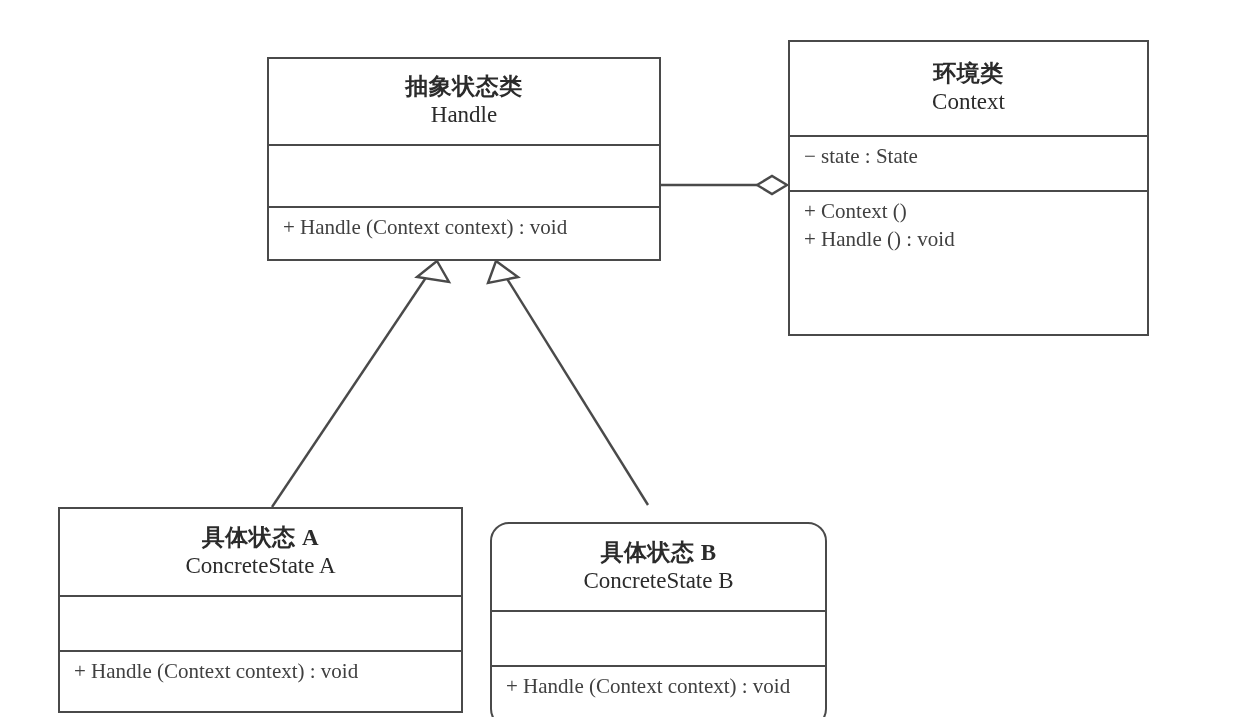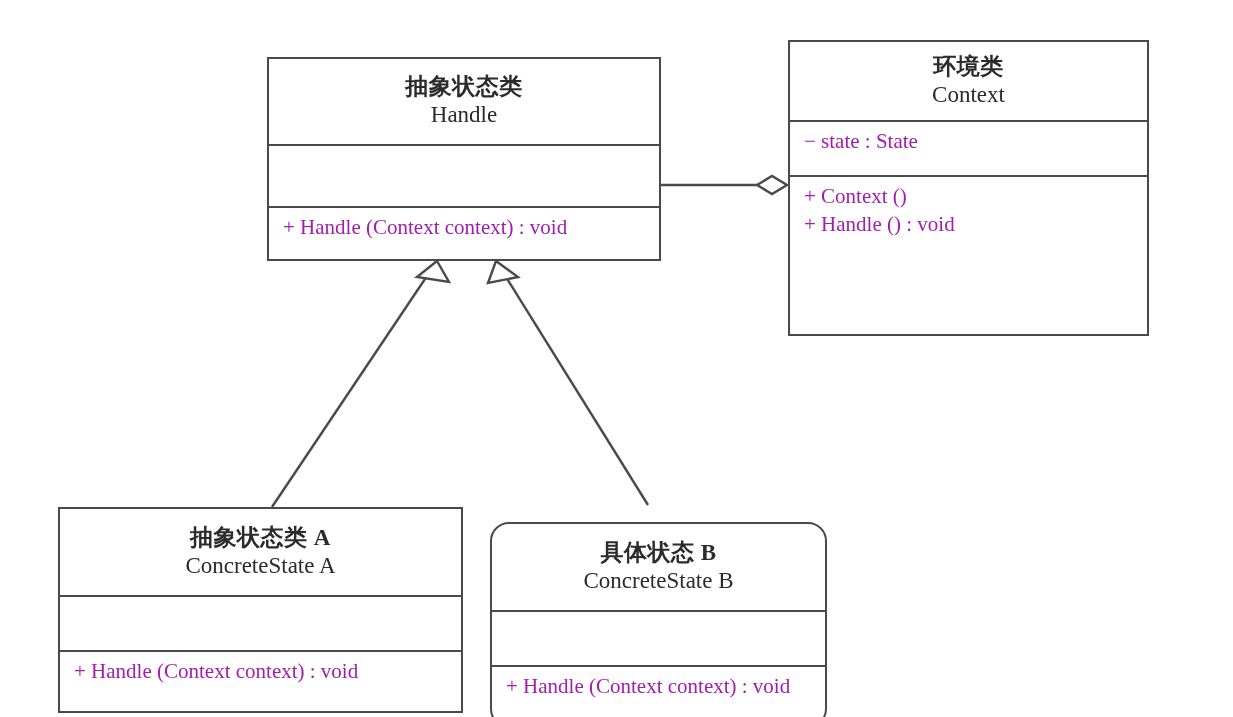--- a/index.html
+++ b/index.html
@@ -63,33 +63,33 @@
   .member-list {
     list-style: none;
     margin: 0;
     padding: 6px 0 0 0;
   }
   .member-item {
     font-size: 21px;
     line-height: 1.33;
     padding: 0 0 0 14px;
     white-space: nowrap;
-    color: #a21caf;
+    color: #404040;
   }
   .attr-compartment { padding-top: 0; }
   .empty-compartment { }
 
   
   #class-state        { left: 267px; top: 57px;  width: 394px; height: 204px; }
   #class-state .name-box         { height: 85px; }
   #class-state .attrs            { height: 62px; }
   #class-state .ops              { height: 53px; }
 
   #class-context      { left: 788px; top: 40px;  width: 361px; height: 296px; }
-  #class-context .name-box       { height: 78px; }
+  #class-context .name-box       { height: 93px; }
   #class-context .attrs          { height: 55px; }
   #class-context .ops            { height: 125px; }
 
   #class-concrete-a   { left: 58px;  top: 507px; width: 405px; height: 206px; }
   #class-concrete-a .name-box    { height: 86px; }
   #class-concrete-a .attrs       { height: 55px; }
   #class-concrete-a .ops         { height: 61px; }
 
   #class-concrete-b   { left: 490px; top: 522px; width: 337px; height: 206px; border-radius: 19px; }
   #class-concrete-b .name-box    { height: 86px; }
@@ -145,21 +145,21 @@
     <div class="compartment ops divider-top">
       <ul class="member-list">
         <li class="member-item">+ Context ()</li>
         <li class="member-item">+ Handle () : void</li>
       </ul>
     </div>
   </div>
 
   <div class="uml-class" id="class-concrete-a">
     <div class="compartment name-box">
-      <div class="class-name-cn">抽象状态类 A</div>
+      <div class="class-name-cn">具体状态 A</div>
       <div class="class-name-en">ConcreteState A</div>
     </div>
     <div class="compartment attrs divider-top empty-compartment"></div>
     <div class="compartment ops divider-top">
       <ul class="member-list">
         <li class="member-item">+ Handle (Context context) : void</li>
       </ul>
     </div>
   </div>
 

